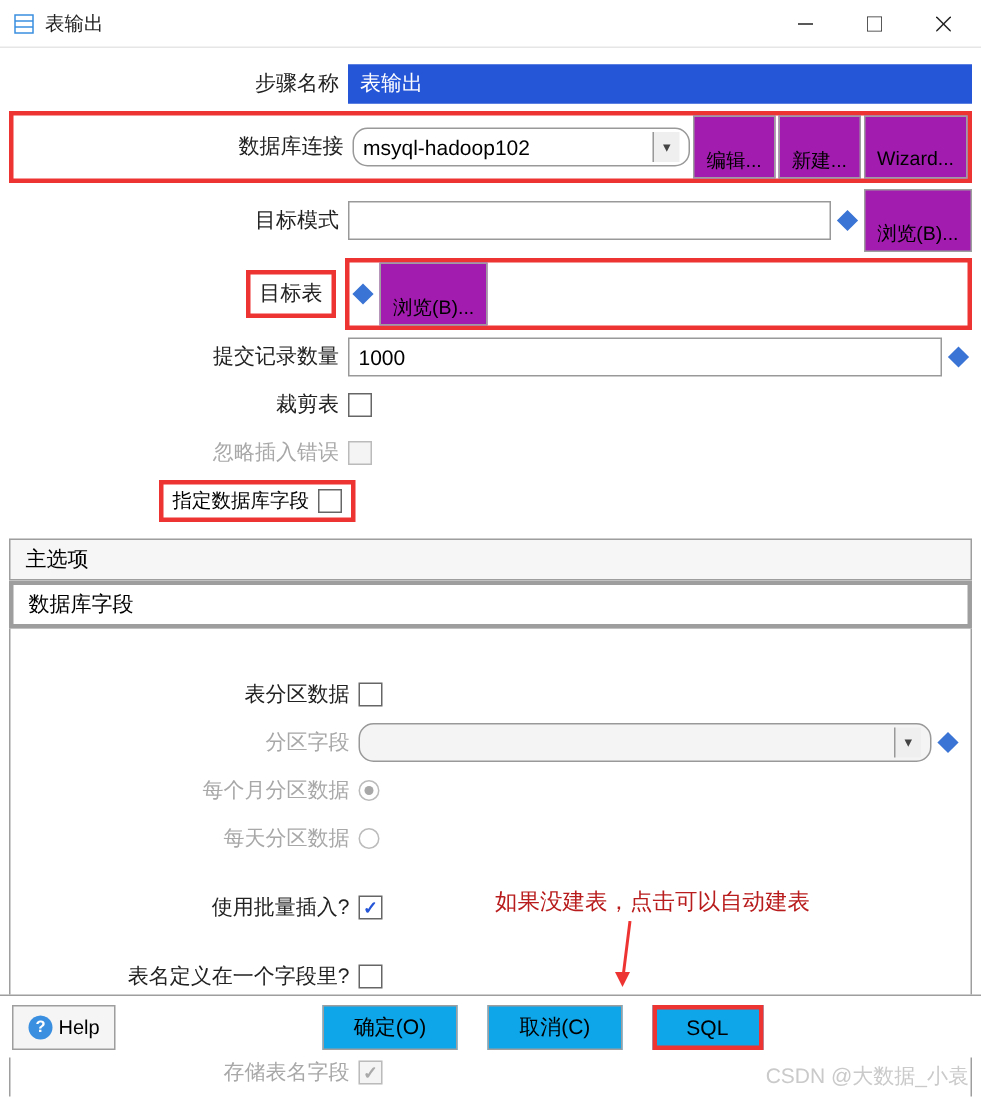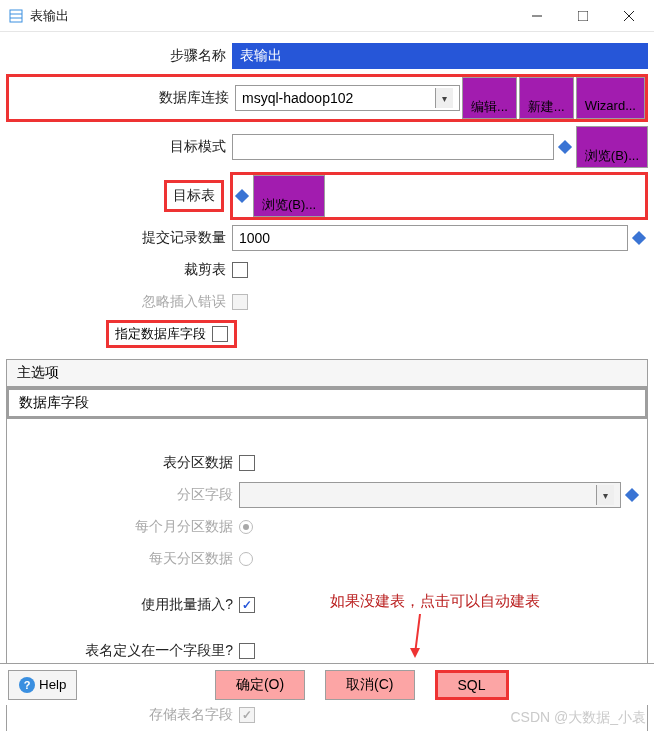--- a/index.html
+++ b/index.html
@@ -48,21 +48,21 @@
     .input-col { flex: 1; display: flex; align-items: center; gap: 2px; }
     .text-input, .combo {
       height: 26px;
       border: 1px solid #999;
       padding: 2px 6px;
       font-size: 14px;
       background: #fff;
       width: 100%;
     }
     .input-blue { border: 2px solid #2656d8; }
-    .combo { display: flex; align-items: center; justify-content: space-between; }
+    .combo { display: flex; align-items: center; justify-content: space-between; border-radius: 10px; }
     .combo-arrow {
       border-left: 1px solid #999;
       width: 18px; height: 100%;
       display: flex; align-items: center; justify-content: center;
       background: #efefef;
     }
     .btn {
       height: 26px;
       background: #a21caf;
       border: 1px solid #9e9e9e;
@@ -126,21 +126,21 @@
       left: 0; right: 0; bottom: 26px;
       height: 42px;
       border-top: 1px solid #9e9e9e;
       display: flex;
       align-items: center;
       padding: 0 8px;
       background: #fff;
     }
     .bot-btn {
       height: 30px; padding: 0 20px;
-      background: #fca5a5;
+      background: #0ea5e9;
       border: 1px solid #9e9e9e;
       font-size: 14px;
       margin: 16px 10px;
     }
     .help-btn {
       height: 30px; padding: 2px 10px;
       border: 1px solid #9e9e9e;
       background: #f5f5f5;
       display: flex; align-items: center; gap: 4px;
     }

